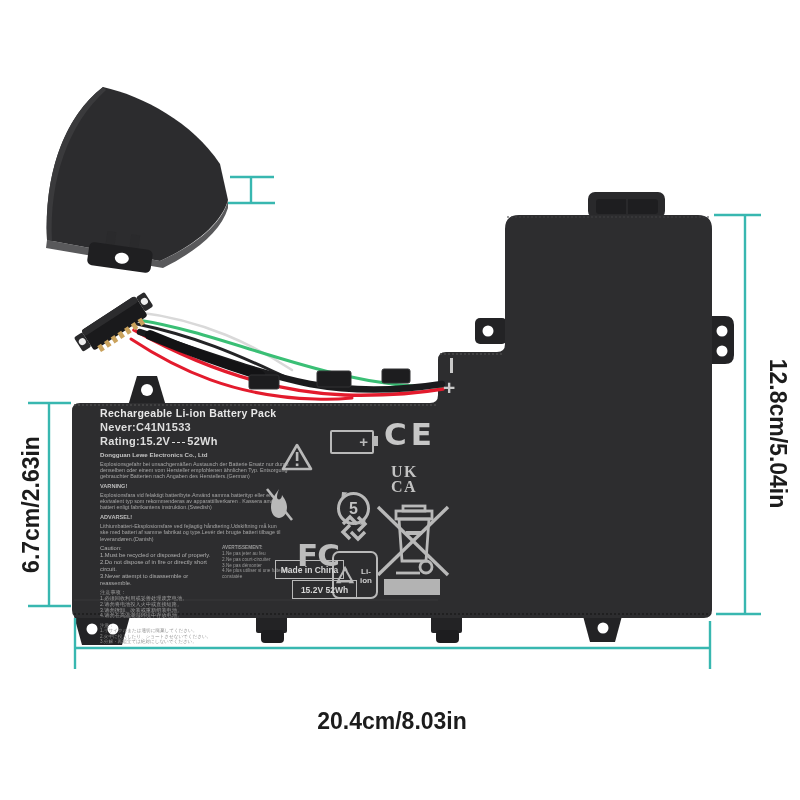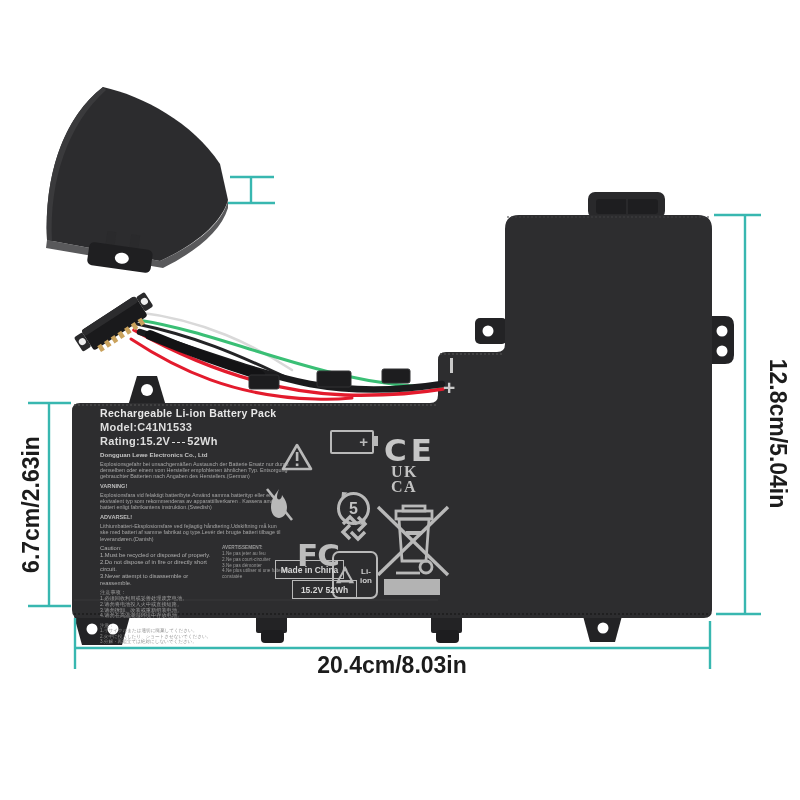--- a/index.html
+++ b/index.html
@@ -162,25 +162,25 @@
     </g>
     <g stroke="#38b7b0" stroke-width="2.4">
       <line x1="75" y1="618" x2="75" y2="669"></line>
       <line x1="710" y1="621" x2="710" y2="669"></line>
       <line x1="75" y1="648" x2="710" y2="648"></line>
     </g>
   </svg>
 
   <div class="ov dim dim-v" style="left:-49px;top:491px;transform:rotate(-90deg);">6.7cm/2.63in</div>
   <div class="ov dim dim-v" style="left:697px;top:420px;transform:rotate(90deg);">12.8cm/5.04in</div>
-  <div class="ov dim" style="left:292px;top:652px;width:200px;text-align:center;">20.4cm/8.03in</div>
+  <div class="ov dim" style="left:292px;top:708px;width:200px;text-align:center;">20.4cm/8.03in</div>
 
   <div id="label" class="ov">
     <div class="lbl-title">Rechargeable Li-ion Battery Pack</div>
-    <div class="lbl-model">Model:C41N1533</div>
+    <div class="lbl-model">Never:C41N1533</div>
     <div class="lbl-rating">
       <span>Rating:15.2V</span>
       <span class="dc"><span class="s"></span><span class="d" style="display:block;"></span></span>
       <span>52Wh</span>
     </div>
     <div class="lbl-co">Dongguan Lewe Electronics Co., Ltd</div>
     <div class="para w1">Explosionsgefahr bei unsachgemäßen Austausch der Batterie Ersatz nur durch denselben oder einem vom Hersteller empfohlenen ähnlichen Typ. Entsorgung gebrauchter Batterien nach Angaben des Herstellers.(German)</div>
     <div class="ph">VARNING!</div>
     <div class="para w2">Explosionsfara vid felaktigt batteribyte.Använd samma batterityp eller en ekvivalent typ som rekommenderas av apparattillverkaren . Kassera använt batteri enligt fabrikantens instruktion.(Swedish)</div>
     <div class="ph">ADVARSEL!</div>
@@ -219,21 +219,21 @@
     <polygon points="16,3 30,27 2,27" fill="none" stroke="#b9b9b9" stroke-width="2.6" stroke-linejoin="round"></polygon>
     <rect x="14.8" y="10" width="2.6" height="9" fill="#b9b9b9"></rect>
     <rect x="14.8" y="21.5" width="2.6" height="2.6" fill="#b9b9b9"></rect>
   </svg>
 
   <div class="ov batt-ic" style="left:330px;top:430px;">
     <span class="plus">+</span>
       <span class="nub"></span>
   </div>
 
-  <div class="ov ce-txt" style="left:384px;top:432px;">CE</div>
+  <div class="ov ce-txt" style="left:384px;top:416px;">CE</div>
 
   <div class="ov rohs" style="left:337px;top:468px;">
     <span class="a1"></span>
     <span>5</span>
     <span class="a2"></span>
   </div>
 
   <div class="ov ukca" style="left:391px;top:464px;">
     <div>UK</div>
     <div>CA</div>

